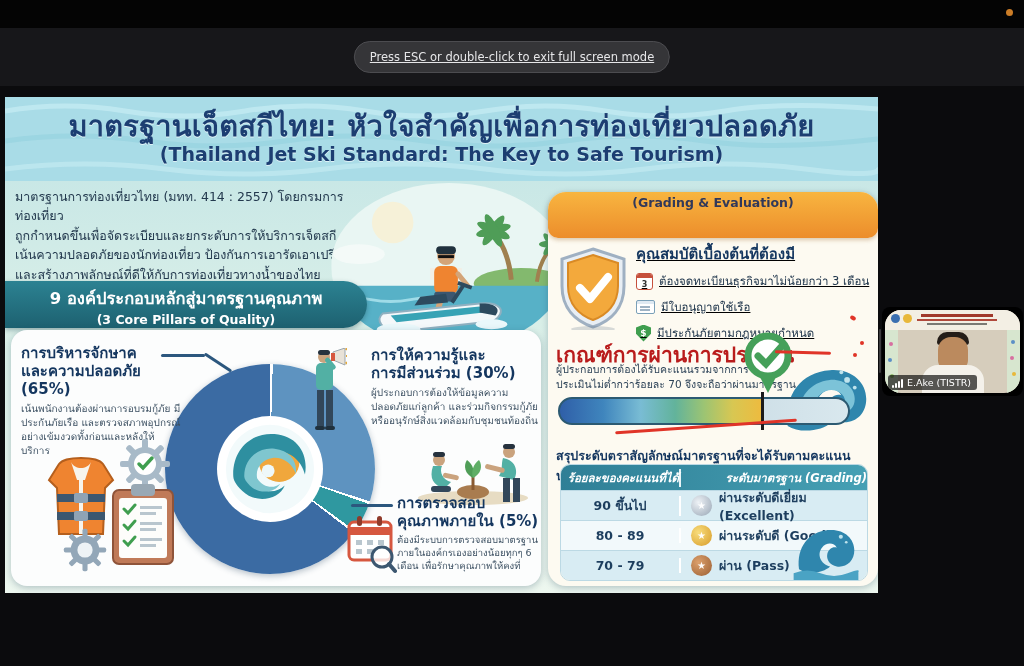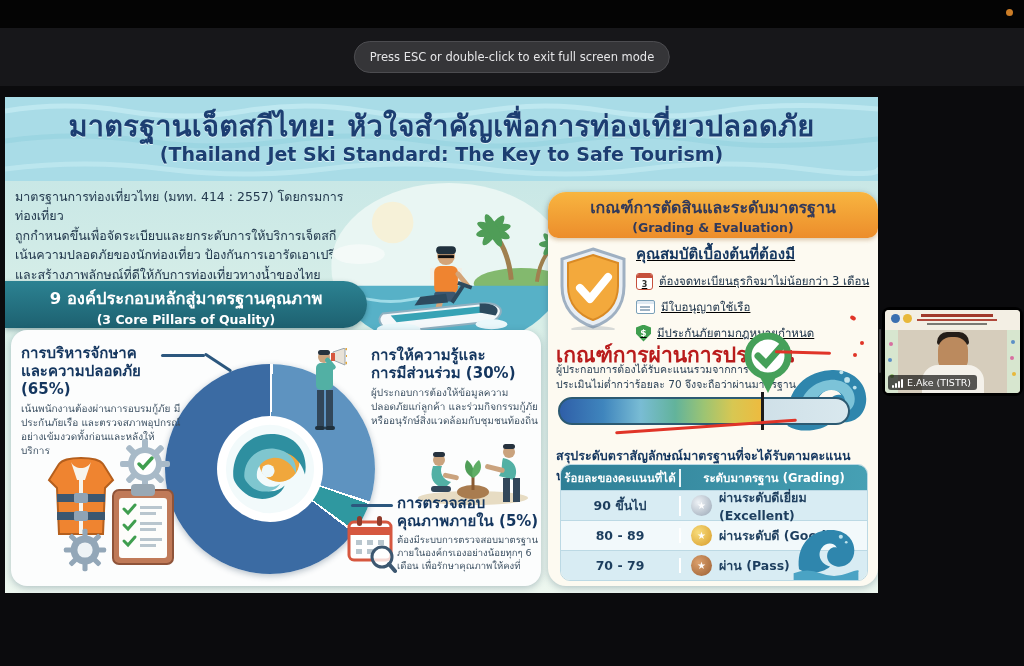--- a/index.html
+++ b/index.html
@@ -4,21 +4,21 @@
 <style>
   html,body{margin:0;padding:0;background:#000;}
   body{font-family:"DejaVu Sans","Liberation Sans",sans-serif;}
   #screen{position:relative;width:1024px;height:666px;background:#0b0b0d;overflow:hidden;}
   .abs{position:absolute;}
   
   .topbar{top:0;left:0;width:1024px;height:28px;background:#040404;}
   .toolbar{top:28px;left:0;width:1024px;height:58px;background:#17171a;}
   .notif-dot{top:9px;left:1006px;width:7px;height:7px;border-radius:50%;background:#cb7d27;}
   .tooltip{top:41px;left:50%;transform:translateX(-50%);background:#353538;border:1px solid #4c4c50;
-    color:#e6e6e8;font-size:11.5px;padding:8px 15px;border-radius:16px;white-space:nowrap;}
+    color:#e6e6e8;font-size:11.5px;padding:8px 15px;border-radius:16px;white-space:nowrap;text-decoration:underline;}
   .side-line{left:879px;top:329px;width:2px;height:44px;background:#3a3a3d;border-radius:1px;}
   
   .slide{left:5px;top:97px;width:873px;height:496px;overflow:hidden;
     background:linear-gradient(180deg,#bfe3e5 0%,#d9efe8 45%,#edf7ef 100%);}
   .title-band{left:0;top:0;width:873px;height:84px;background:#a9dce7;}
   .slide-title{left:0;top:6px;width:873px;text-align:center;font-size:29px;font-weight:bold;color:#1c3e72;
     text-shadow:0 1px 0 rgba(255,255,255,.65);letter-spacing:.2px;}
   .slide-subtitle{left:0;top:46px;width:873px;text-align:center;font-size:19px;font-weight:bold;color:#1c3e72;
     text-shadow:0 1px 0 rgba(255,255,255,.6);}
   .intro{left:10px;top:90px;width:340px;font-size:12.5px;line-height:1.55;color:#23394e;}
@@ -59,21 +59,21 @@
   .eval-body{left:8px;top:170px;width:252px;font-size:10.5px;color:#2c4257;line-height:1.45;}
   .bar{left:10px;top:205px;width:288px;height:24px;border:2px solid #2c5a72;border-radius:14px;
     background:linear-gradient(90deg,#2f5fa8 0%,#3f85bd 15%,#79bcd4 28%,#62b39b 40%,#9cc473 50%,#d8c752 60%,
       #edbb3f 69.9%,#cfe0e8 70.1%,#d9e8ee 100%);}
   .bar-marker{top:-7px;width:3px;height:38px;background:#1a1a1a;}
   .bar-label-row{left:26px;top:234px;width:288px;height:18px;margin-top:39px;}
   .bar-label{position:absolute;font-size:14px;font-weight:bold;color:#15202b;}
   .summary-head{left:8px;top:254px;width:318px;font-size:12.5px;font-weight:bold;color:#14365f;}
   .gtable{left:12px;top:272px;width:306px;border-radius:10px;overflow:hidden;border:1px solid #bcd9e4;}
   .g-head{display:flex;height:25px;background:linear-gradient(90deg,#2f7f96,#46a0b4);color:#fff;
-    font-size:11.5px;font-weight:bold;align-items:center;text-align:center;}
+    font-size:11.5px;font-weight:bold;align-items:center;text-align:right;font-style:italic;}
   .g-head .c1{width:118px;border-right:2px solid #e8f4f7;}
   .g-head .c2{flex:1;}
   .t-row{display:flex;height:29px;align-items:center;font-size:12.5px;font-weight:bold;color:#1d3e5e;
     border-top:1px solid #bcd9e4;}
   .t-row:nth-child(odd){background:#f2f9fb;}
   .t-row:nth-child(even){background:#d8ecf3;}
   .t-c1{width:118px;text-align:center;border-right:2px solid #fff;}
   .t-c2{flex:1;display:flex;align-items:center;gap:7px;padding-left:10px;}
   .medal{position:relative;width:21px;height:21px;border-radius:50%;display:flex;align-items:center;
     justify-content:center;font-size:10px;color:rgba(255,255,255,.95);flex:0 0 auto;}
@@ -95,21 +95,21 @@
     background:linear-gradient(#dfe9f2 0 3px,#fff 3px),#fff;position:relative;}
   .ico-card::after{content:"";position:absolute;left:3px;top:5px;width:10px;height:1.5px;background:#9fb3c4;
     box-shadow:0 3px 0 #9fb3c4;}
   .ico-shield{width:15px;height:17px;background:#3f9e4f;flex:0 0 auto;
     clip-path:polygon(50% 0,100% 18%,100% 55%,50% 100%,0 55%,0 18%);
     display:flex;align-items:center;justify-content:center;font-size:9px;font-weight:bold;color:#fff;}
   
   .red{background:#e03428;border-radius:2px;}
   
   .vthumb{left:882px;top:307px;width:141px;height:89px;background:#000;border-radius:8px;padding:3px;box-sizing:border-box;}
-  .vframe{position:relative;width:100%;height:100%;border-radius:4px;overflow:hidden;background:#d6cdbc;}
+  .vframe{position:relative;width:100%;height:100%;border-radius:16px;overflow:hidden;background:#d6cdbc;}
   .vbanner{position:absolute;top:0;left:0;right:0;height:20px;background:#f3efe4;}
   .vlogo1{position:absolute;top:4px;left:6px;width:9px;height:9px;border-radius:50%;background:#3a6fb0;}
   .vlogo2{position:absolute;top:4px;left:18px;width:9px;height:9px;border-radius:50%;background:#e8b83a;}
   .vtl1{position:absolute;top:4px;left:36px;width:72px;height:3px;background:#a0392b;}
   .vtl2{position:absolute;top:9px;left:32px;width:80px;height:2px;background:#b0493b;}
   .vtl3{position:absolute;top:13px;left:42px;width:60px;height:2px;background:#7a7a74;}
   .vstrip{position:absolute;top:20px;bottom:0;width:13px;background:#d7e6cf;}
   .vstrip.l{left:0;} .vstrip.r{right:0;}
   .vdot{position:absolute;width:4px;height:4px;border-radius:50%;}
   .vshoulders{position:absolute;bottom:0;left:50%;transform:translateX(-50%);width:62px;height:28px;
@@ -334,21 +334,20 @@
 
       <div class="abs p3">
         <div class="pillar-title">การตรวจสอบ</div>
         <div class="pillar-title">คุณภาพภายใน (5%)</div>
         <div class="pillar-body">ต้องมีระบบการตรวจสอบมาตรฐานภายในองค์กรเองอย่างน้อยทุกๆ 6 เดือน เพื่อรักษาคุณภาพให้คงที่</div>
       </div>
     </div>
 
     <div class="abs card card-right">
       <div class="abs grading-header">
-        <div class="l1">เกณฑ์การตัดสินและระดับมาตรฐาน</div>
         <div class="l2">(Grading &amp; Evaluation)</div>
       </div>
 
       <svg class="abs" style="left:8px;top:54px;" width="74" height="84" viewBox="0 0 74 84">
         <path d="M37 3 L68 13 V40 C68 62 55 75 37 81 C19 75 6 62 6 40 V13 Z" fill="#e8eef4" stroke="#9fb0c2" stroke-width="3"></path>
         <path d="M37 9 L62 17 V40 C62 58 51 69 37 74 C23 69 12 58 12 40 V17 Z" fill="#f3a93c" stroke="#d98a25" stroke-width="2"></path>
         <path d="M24 42 l10 11 l18 -22" stroke="#fff" stroke-width="8" fill="none" stroke-linecap="round" stroke-linejoin="round"></path>
         <ellipse cx="37" cy="83" rx="22" ry="3" fill="rgba(100,120,140,.25)"></ellipse>
       </svg>
 

